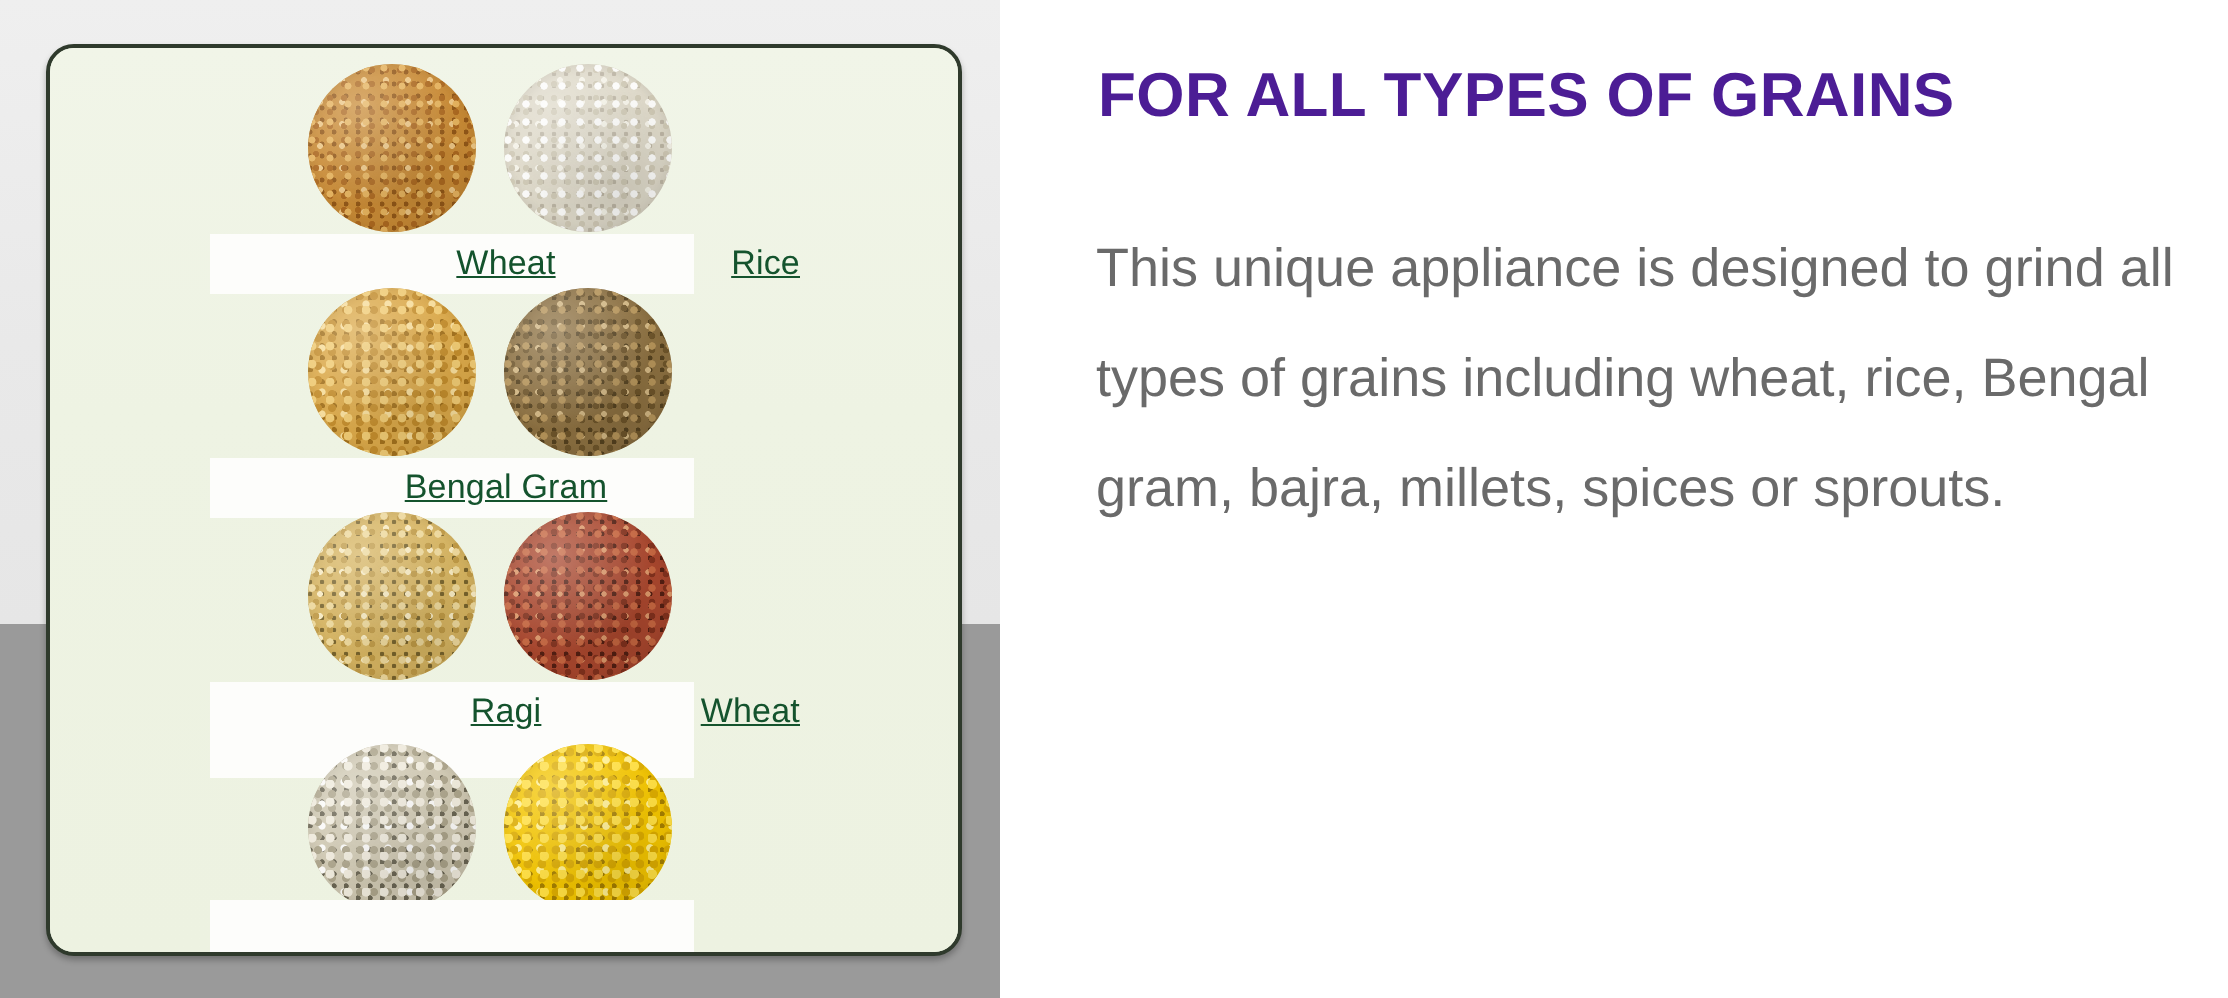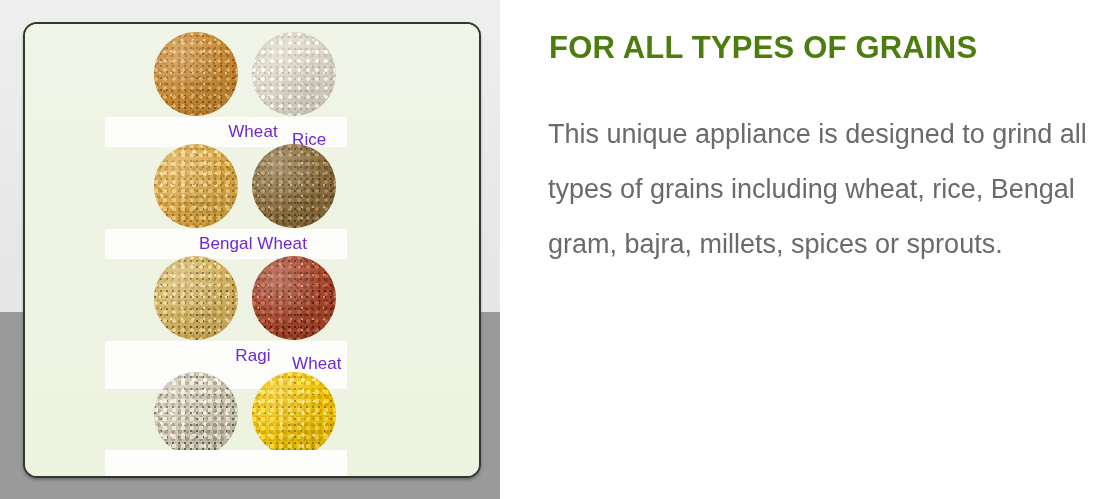--- a/index.html
+++ b/index.html
@@ -177,44 +177,45 @@
     width: 242px;
     height: 30px;
     background: #fdfdfb;
   }
   .caption-text {
     position: absolute;
     top: 0;
     height: 20px;
     line-height: 30px;
     font-size: 17px;
-    color: #6d28d9;
+    color: #14532d;
     white-space: nowrap;
     letter-spacing: 0.1px;
+    text-decoration: underline;
   }
   .caption-text.col-left  { left: 99px;  width: 98px; text-align: center; }
-  .caption-text.col-right { left: 187px; width: 98px; text-align: left; margin-top: 8px; }
+  .caption-text.col-right { left: 197px; width: 98px; text-align: right; }
   .caption-text.wide-left { left: 76px;  width: 144px; text-align: center; }
 
   
   #text-pane {
     position: absolute;
     left: 500px;
     top: 0;
     width: 614px;
     height: 499px;
     background: #ffffff;
   }
   #headline {
     position: absolute;
     left: 49px;
     top: 9px;
     font-size: 31px;
     font-weight: bold;
-    color: #4d7c0f;
+    color: #4c1d95;
     letter-spacing: 0.2px;
     white-space: nowrap;
   }
   #bodycopy {
     position: absolute;
     left: 48px;
     top: 80px;
     width: 570px;
     font-size: 27px;
     line-height: 55px;
@@ -256,21 +257,21 @@
             <div class="speckles"></div>
           </div>
         </div>
         <div class="grain-cell col-right">
           <div class="grain-circle g-bajra">
             <div class="speckles"></div>
           </div>
         </div>
       </div>
       <div class="caption-band" style="top:205px;">
-        <span class="caption-text wide-left">Bengal Wheat</span>
+        <span class="caption-text wide-left">Bengal Gram</span>
       </div>
 
       <div class="grain-row" style="top:232px;height:112px;">
         <div class="grain-cell col-left">
           <div class="grain-circle g-jowar">
             <div class="speckles"></div>
           </div>
         </div>
         <div class="grain-cell col-right">
           <div class="grain-circle g-ragi">

